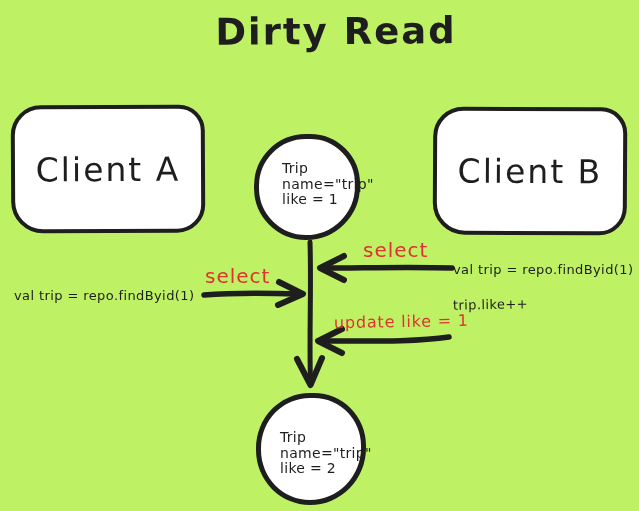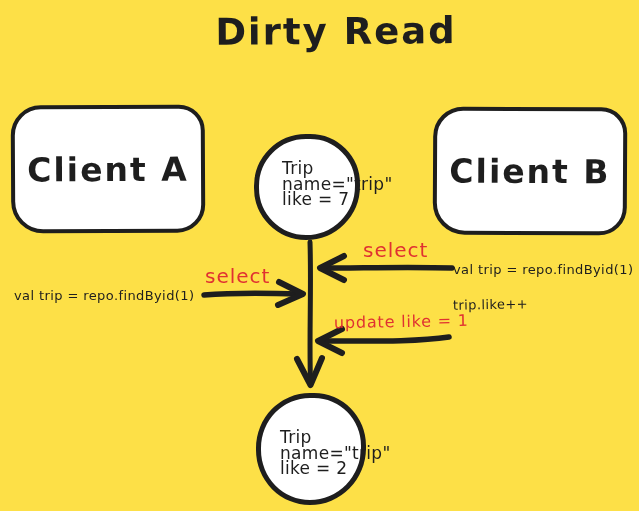--- a/index.html
+++ b/index.html
@@ -5,21 +5,21 @@
   * { margin: 0; padding: 0; box-sizing: border-box; }
   html, body { background: #ffffff; }
   body {
     font-family: "DejaVu Sans", sans-serif;
     color: #1e1e1e;
   }
   .canvas {
     position: relative;
     width: 639px;
     height: 511px;
-    background: #fde047;
+    background: #bef264;
     overflow: hidden;
     font-family: "DejaVu Sans", sans-serif;
   }
   .hand {
     letter-spacing: 0.5px;
   }
   .title {
     position: absolute;
     left: 0;
     top: 10px;
@@ -39,34 +39,34 @@
     border-radius: 30px 26px 28px 32px;
     display: flex;
     align-items: center;
     justify-content: center;
     background: #ffffff;
   }
   .client-box.a { left: 11px;  top: 105px; transform: rotate(-0.3deg); }
   .client-box.b { left: 433px; top: 107px; transform: rotate(0.3deg); }
   .client-label {
     font-size: 33px;
-    font-weight: 700;
+    font-weight: 400;
     letter-spacing: 2px;
   }
   .db-circle {
     position: absolute;
     border: 5px solid #1e1e1e;
     border-radius: 50% 48% 52% 50%;
     background: #ffffff;
   }
   .db-circle.top    { left: 254px; top: 134px; width: 106px; height: 106px; }
   .db-circle.bottom { left: 256px; top: 393px; width: 110px; height: 112px; }
   .db-text {
     position: absolute;
-    font-size: 17px;
+    font-size: 14px;
     line-height: 15.5px;
     letter-spacing: 0.3px;
     white-space: nowrap;
   }
   .db-text.top    { left: 282px; top: 161px; }
   .db-text.bottom { left: 280px; top: 430px; }
   .code-text {
     position: absolute;
     font-size: 13px;
     letter-spacing: 0.4px;
@@ -111,21 +111,21 @@
   </div>
 
   <div class="client-box b">
     <span class="client-label hand">Client B</span>
   </div>
 
   <div class="db-circle top"></div>
   <div class="db-text top">
     <div>Trip</div>
     <div>name="trip"</div>
-    <div>like = 7</div>
+    <div>like = 1</div>
   </div>
 
   <div class="db-circle bottom"></div>
   <div class="db-text bottom">
     <div>Trip</div>
     <div>name="trip"</div>
     <div>like = 2</div>
   </div>
 
   <svg class="arrows" viewBox="0 0 639 511" xmlns="http://www.w3.org/2000/svg">

